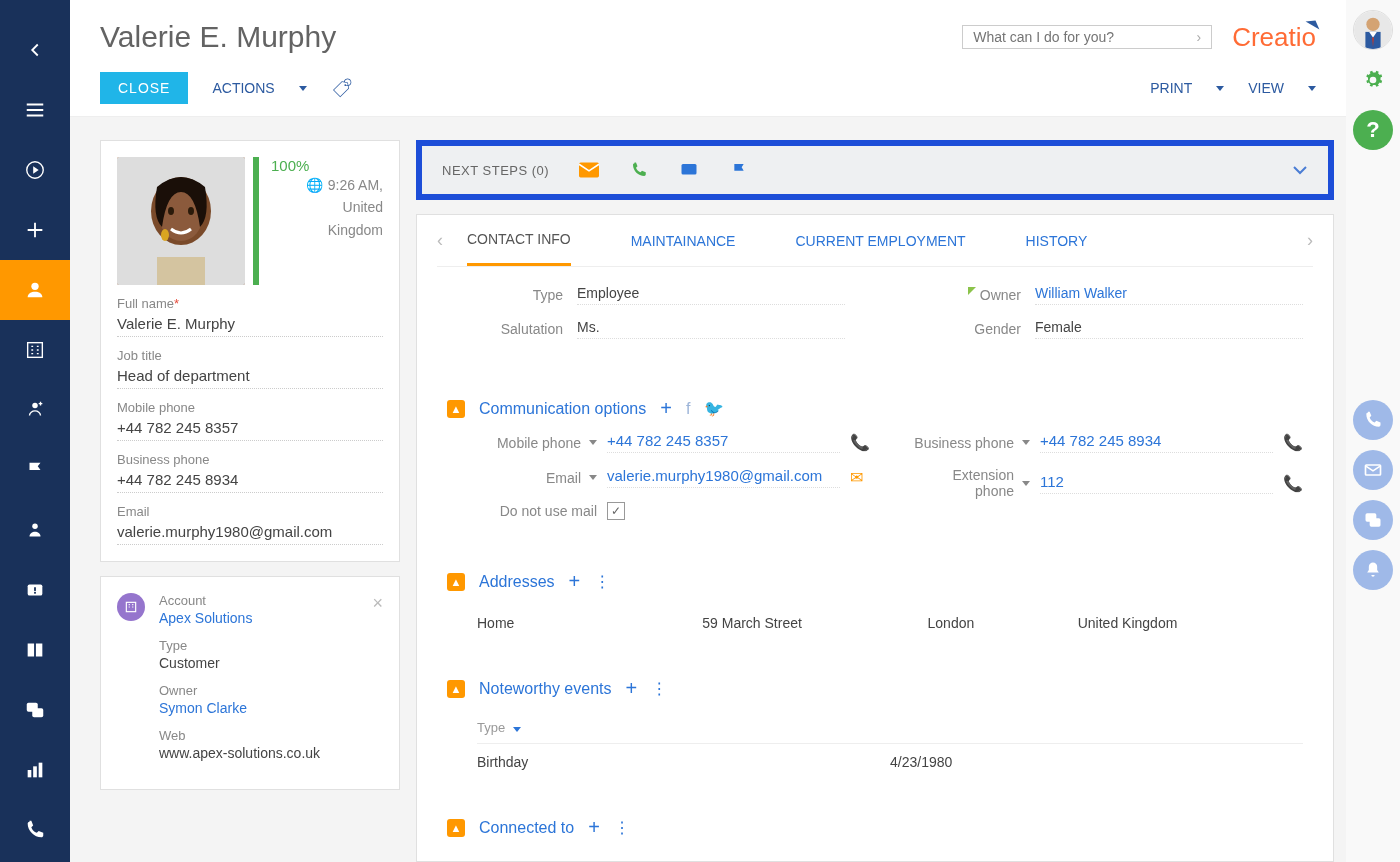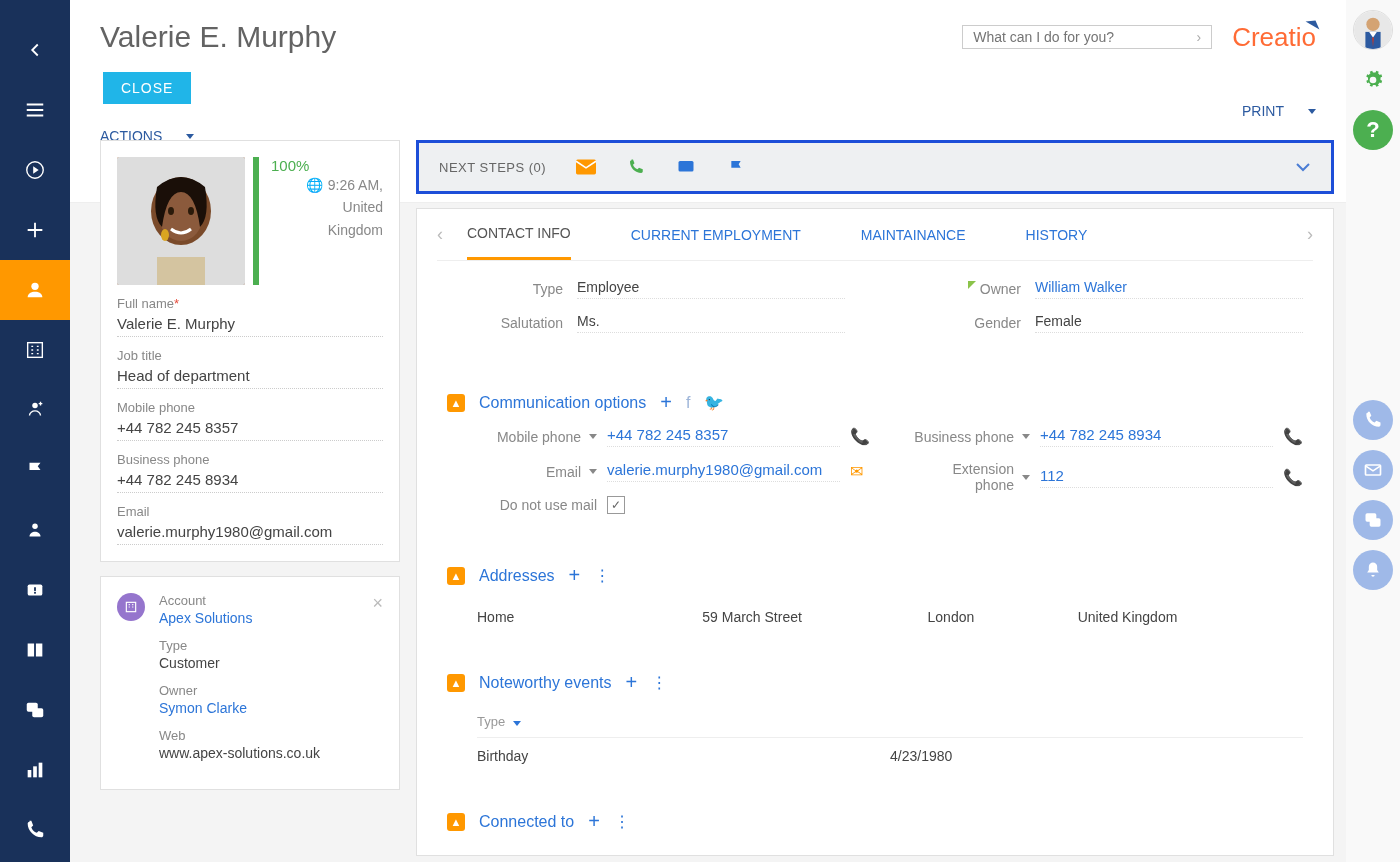--- a/index.html
+++ b/index.html
@@ -28,21 +28,21 @@
 .main { position:absolute; left:70px; top:0; right:54px; bottom:0; background:#f4f4f4; }
 .header { background:#fff; padding:20px 30px 12px 30px; border-bottom:1px solid #eee; }
 .title-row { display:flex; align-items:center; justify-content:space-between; }
 .page-title { font-size:30px; font-weight:300; color:#636363; }
 .search-box { width:250px; height:24px; border:1px solid #ccc; padding:0 10px; font-size:14px; color:#999; display:flex; align-items:center; justify-content:space-between; }
 .search-box input { border:none; outline:none; width:200px; font-size:14px; }
 .logo { font-size:26px; font-weight:500; color:#ff6b35; margin-left:20px; position:relative; }
 .logo::after { content:""; position:absolute; right:-6px; top:-2px; width:0; height:0; border-left:8px solid transparent; border-right:8px solid transparent; border-bottom:6px solid #2c5aa0; transform:rotate(30deg); }
 
 .toolbar { display:flex; align-items:center; justify-content:space-between; margin-top:18px; }
-.toolbar-left { display:flex; align-items:center; gap:24px;flex-direction:column; }
+.toolbar-left { display:flex; align-items:center; gap:24px; }
 .btn-close { background:#20b5e8; color:#fff; border:none; padding:8px 18px; font-size:14px; letter-spacing:1px; cursor:pointer; }
 .toolbar-link { color:#2c5aa0; font-size:14px; cursor:pointer; display:flex; align-items:center; gap:20px; }
 .caret { display:inline-block; width:0; height:0; border-left:4px solid transparent; border-right:4px solid transparent; border-top:5px solid currentColor; margin-left:4px; }
 .tag-icon { color:#2c5aa0; font-size:18px; transform:rotate(90deg); }
 
 
 .content { position:absolute; top:130px; left:0; right:0; bottom:0; display:flex; gap:16px; padding:10px 12px 0 30px; overflow:hidden; }
 .left-col { width:300px; flex-shrink:0;border-radius:17px; }
 .right-col { flex:1; }
 
@@ -63,21 +63,21 @@
 
 .account-card { position:relative; }
 .account-icon { width:28px; height:28px; border-radius:50%; background:#9575cd; display:inline-flex; align-items:center; justify-content:center; color:#fff; position:absolute; left:16px; top:16px; }
 .account-body { margin-left:42px; }
 .account-body .lbl { color:#888; font-size:13px; margin-bottom:2px; }
 .account-body .val { color:#444; font-size:14px; margin-bottom:12px; }
 .account-body .link { color:#2c75d8; }
 .close-x { position:absolute; right:16px; top:16px; color:#bbb; font-size:18px; cursor:pointer; }
 
 
-.next-steps { background:#eef0f2; border:3px solid #1d4ed8; padding:14px 20px; display:flex; align-items:center; gap:30px; position:relative; }
+.next-steps { background:#eef0f2; border:6px solid #1d4ed8; padding:14px 20px; display:flex; align-items:center; gap:30px; position:relative; }
 .next-steps .lbl { color:#666; font-size:13px; letter-spacing:0.5px; }
 .next-steps .icn { width:20px; height:20px; display:inline-flex; align-items:center; justify-content:center; cursor:pointer; }
 .next-steps .expand { position:absolute; right:20px; color:#4a7dd4; }
 
 
 .tabs { background:#fff; border:1px solid #e0e0e0; padding:0 20px; margin-top:14px; }
 .tab-row { display:flex; align-items:center; gap:60px; border-bottom:1px solid #eee; position:relative; padding-left:30px; }
 .tab-row .arr { position:absolute; color:#bbb; font-size:18px; cursor:pointer; }
 .tab-row .arr.left { left:0; } .tab-row .arr.right { right:0; }
 .tab { padding:16px 0; color:#2c75d8; font-size:14px; cursor:pointer; }
@@ -380,22 +380,22 @@
           </span>
         <span class="expand"><svg width="16" height="10" viewBox="0 0 16 10">
               <path d="M2 2l6 6 6-6" stroke="#4a7dd4" stroke-width="2" fill="none"></path>
             </svg></span>
       </div>
 
       <div class="tabs">
         <div class="tab-row">
           <span class="arr left">‹</span>
           <div class="tab active">CONTACT INFO</div>
+          <div class="tab">MAINTAINANCE</div>
           <div class="tab">CURRENT EMPLOYMENT</div>
-          <div class="tab">MAINTAINANCE</div>
           <div class="tab">HISTORY</div>
           <span class="arr right">›</span>
         </div>
 
         <div class="info-grid">
           <div class="info-col">
             <div class="info-row">
                 <div class="lbl">Type</div>
                 <div class="val">Employee</div>
               </div>

